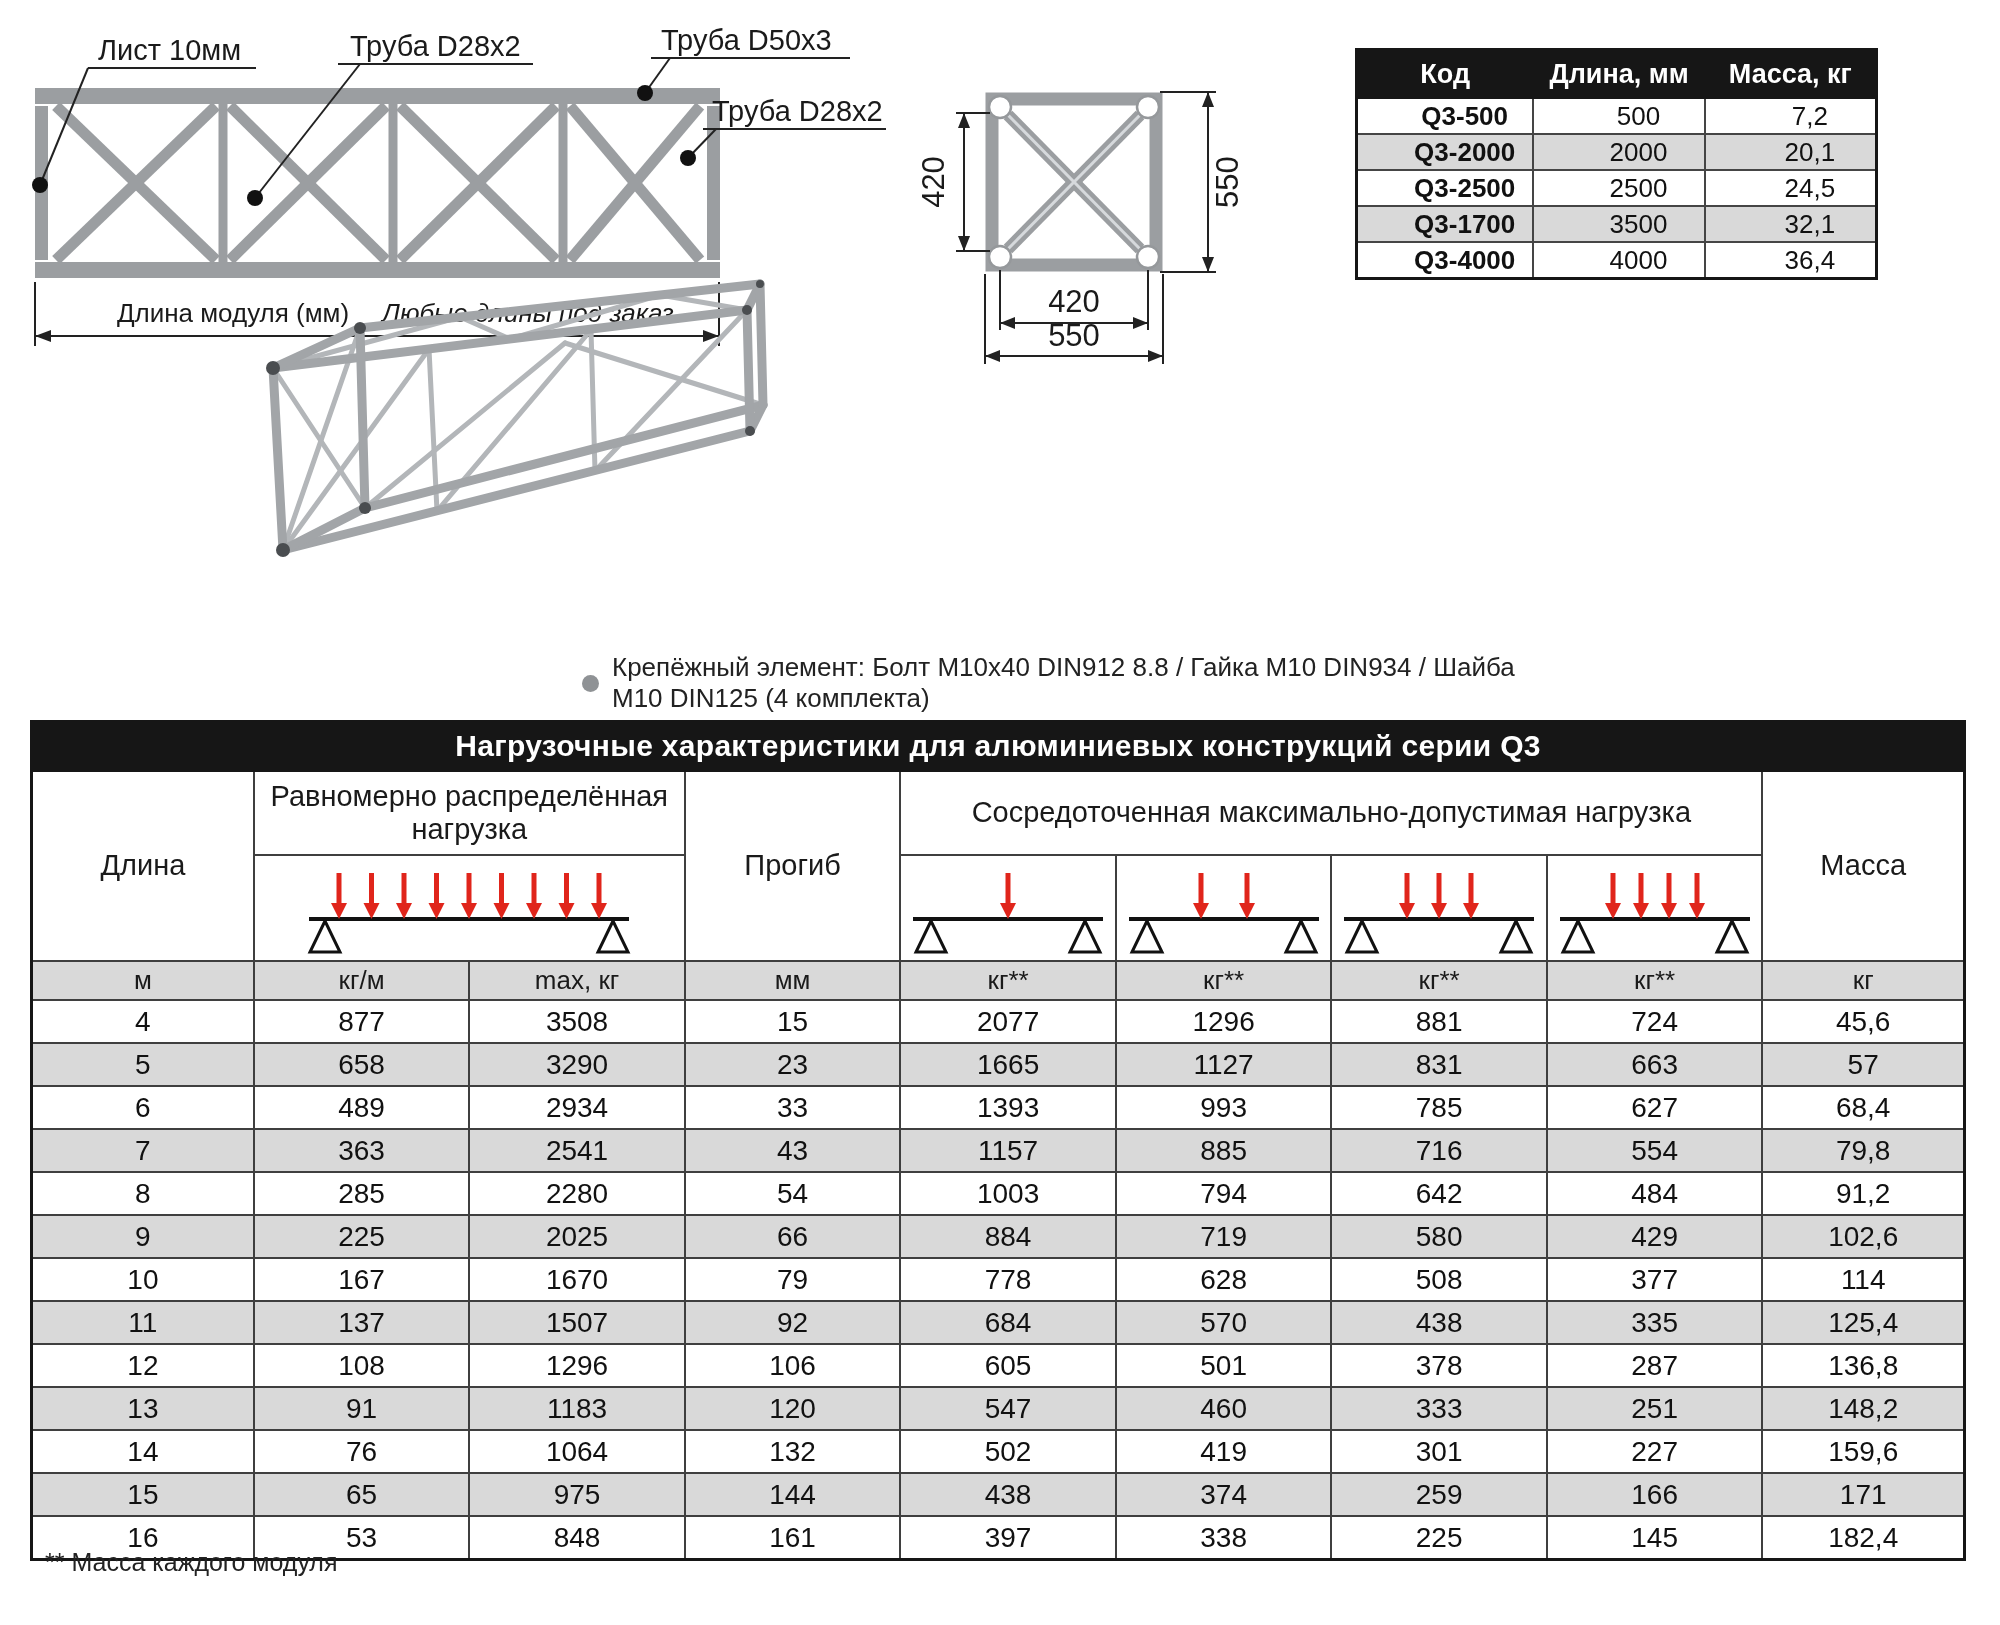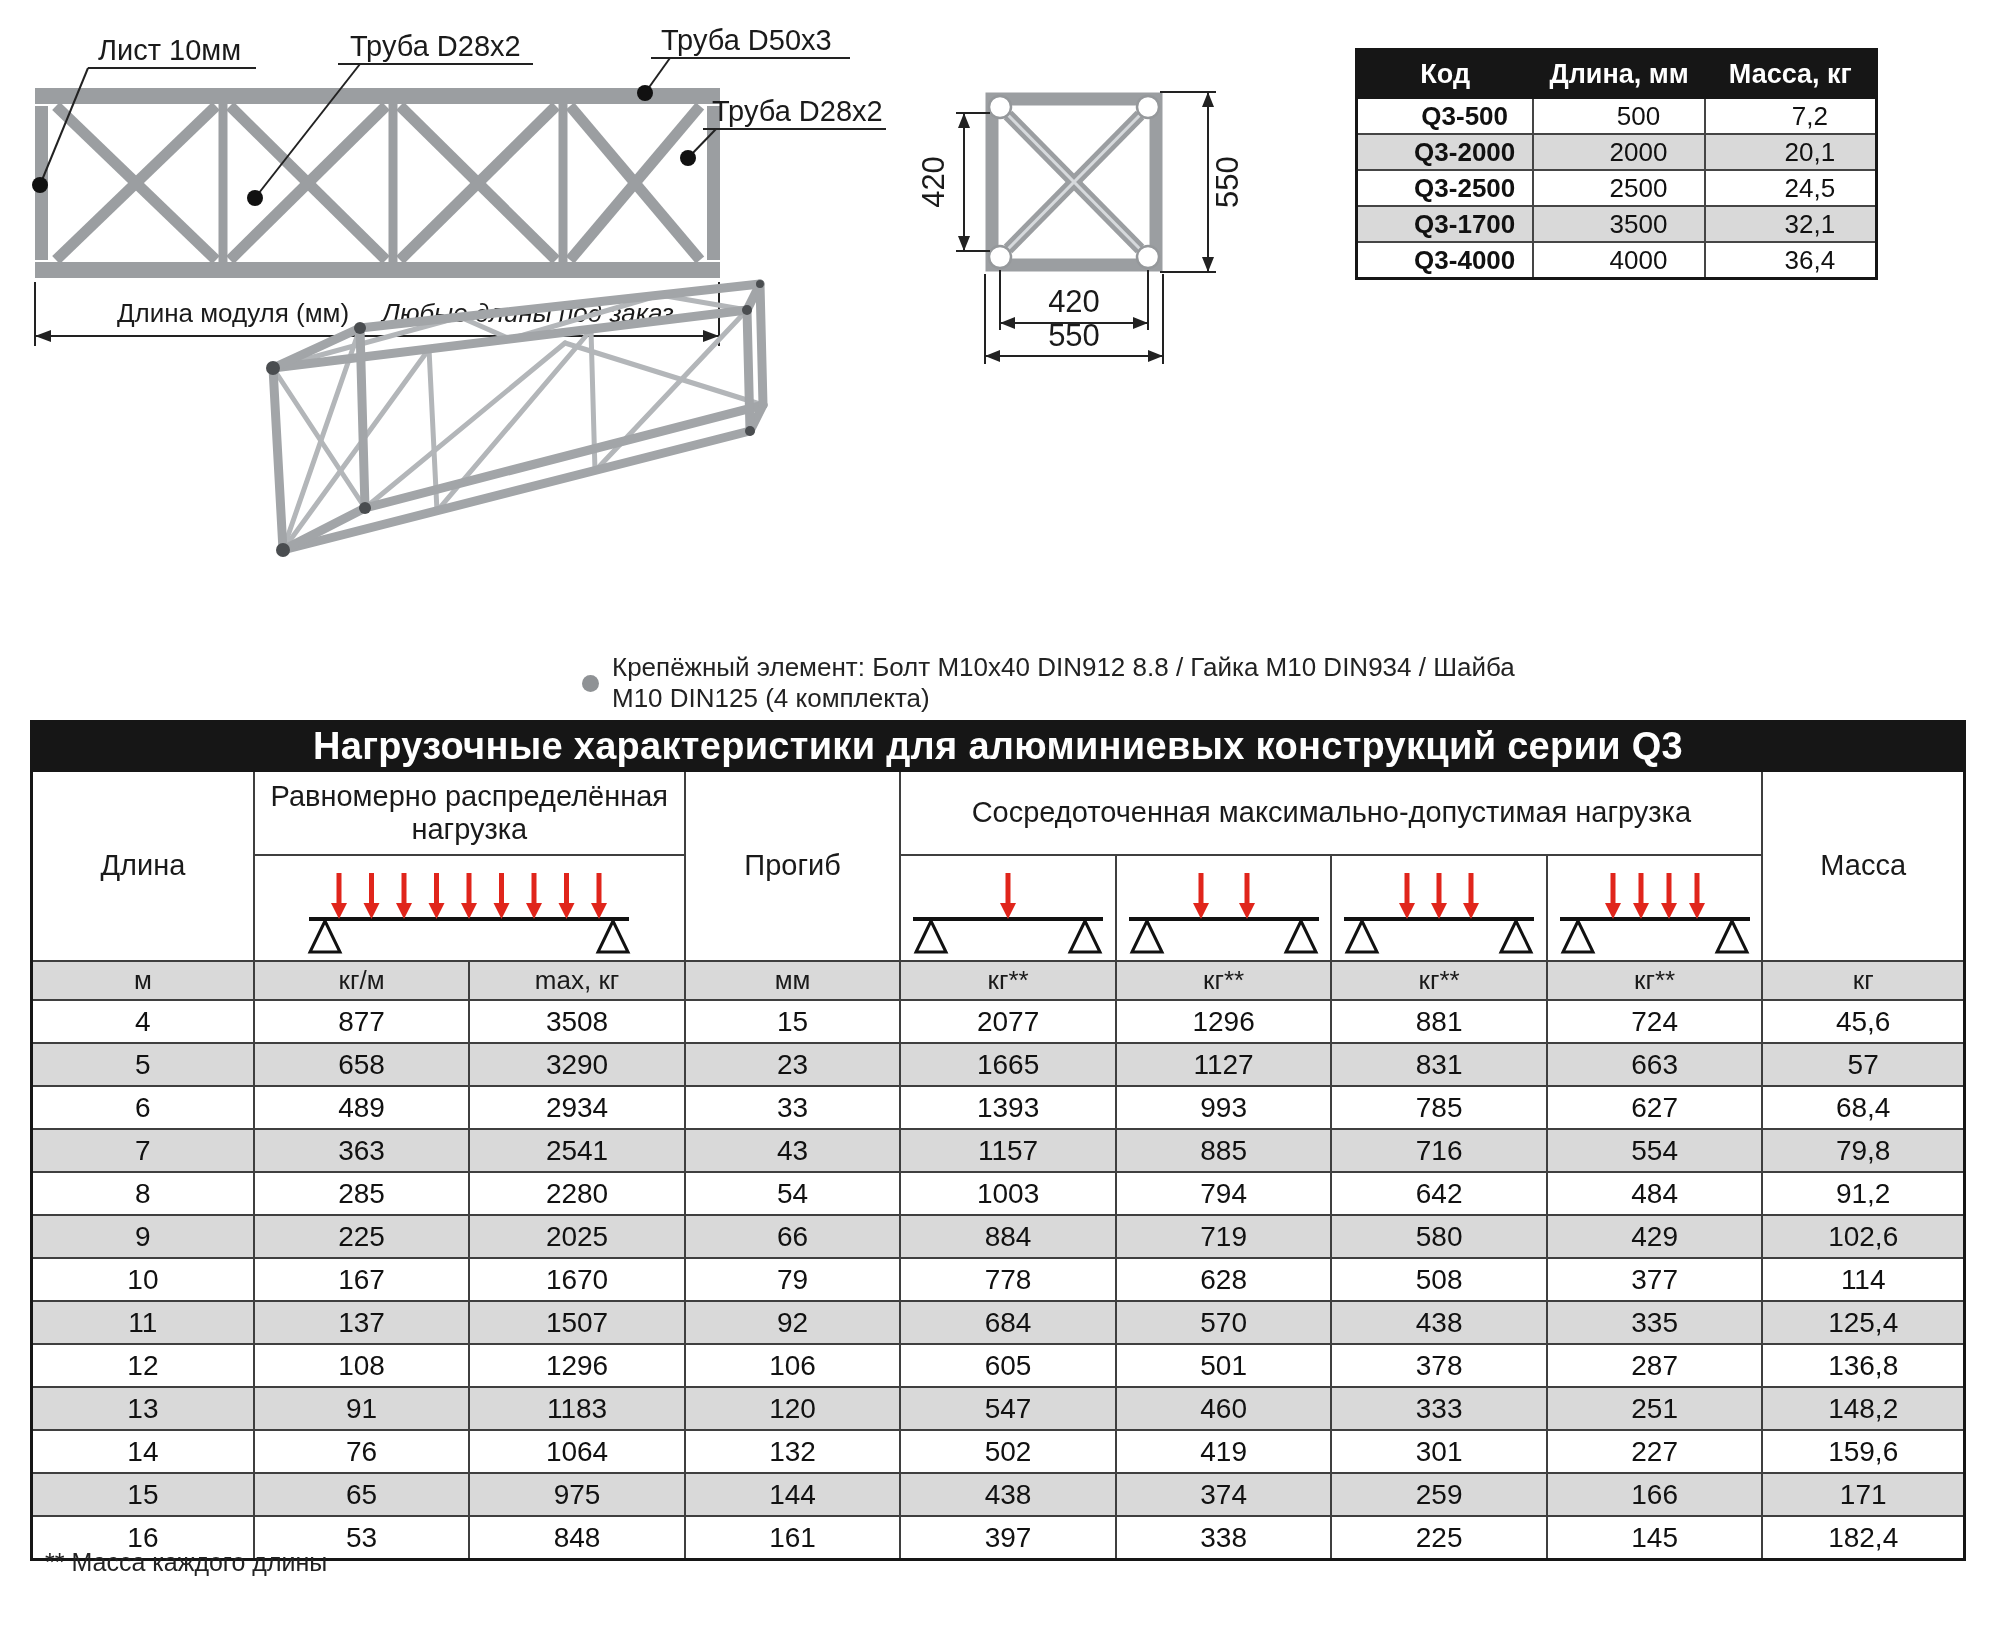--- a/index.html
+++ b/index.html
@@ -31,21 +31,21 @@
   }
   .fastener .dot{width:17px;height:17px;border-radius:50%;background:#8f9295;flex:0 0 auto;}
 
   
   table.load{
     position:absolute;left:30px;top:720px;width:1936px;
     border-collapse:collapse;table-layout:fixed;border:3px solid #161616;
   }
   .load th,.load td{border:2px solid #3f3f3f;text-align:center;vertical-align:middle;padding:0;}
   .load tr.title th{
-    background:#161616;color:#fff;font-size:38px;font-weight:bold;height:46px;
+    background:#161616;color:#fff;font-size:30px;font-weight:bold;height:46px;
     border:3px solid #161616;letter-spacing:.3px;
   }
   .load tr.h1 th{font-size:29px;font-weight:normal;height:82px;background:#fff;line-height:1.15;}
   .load tr.h2 td{height:104px;background:#fff;}
   .load tr.units td{height:37px;background:#d9d9d9;font-size:26px;}
   .load tbody td{height:41px;font-size:28px;color:#111;}
   .load tbody tr:nth-child(even) td{background:#d9d9d9;}
   .load .diagram svg{display:block;margin:0 auto;}
 
   .footnote{position:absolute;left:45px;top:1548px;font-size:25px;color:#222;}
@@ -501,13 +501,13 @@
         <td>161</td>
         <td>397</td>
         <td>338</td>
         <td>225</td>
         <td>145</td>
         <td>182,4</td>
       </tr>
     </tbody>
 </table>
 
-<div class="footnote">** Масса каждого длины</div>
+<div class="footnote">** Масса каждого модуля</div>
 
 </body></html>

